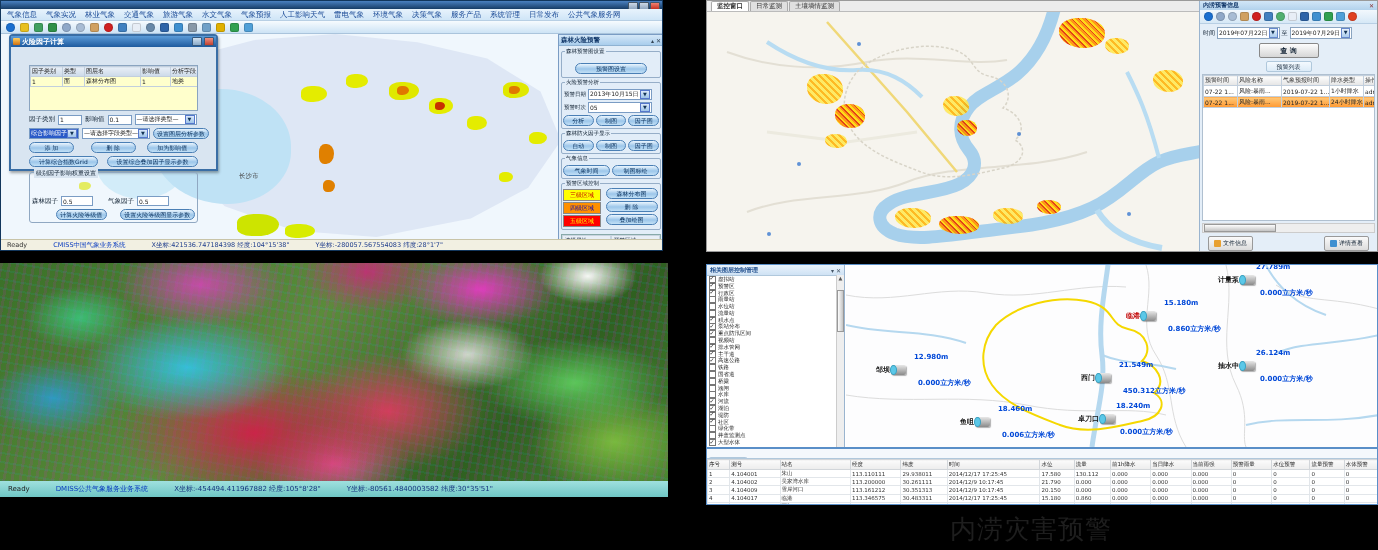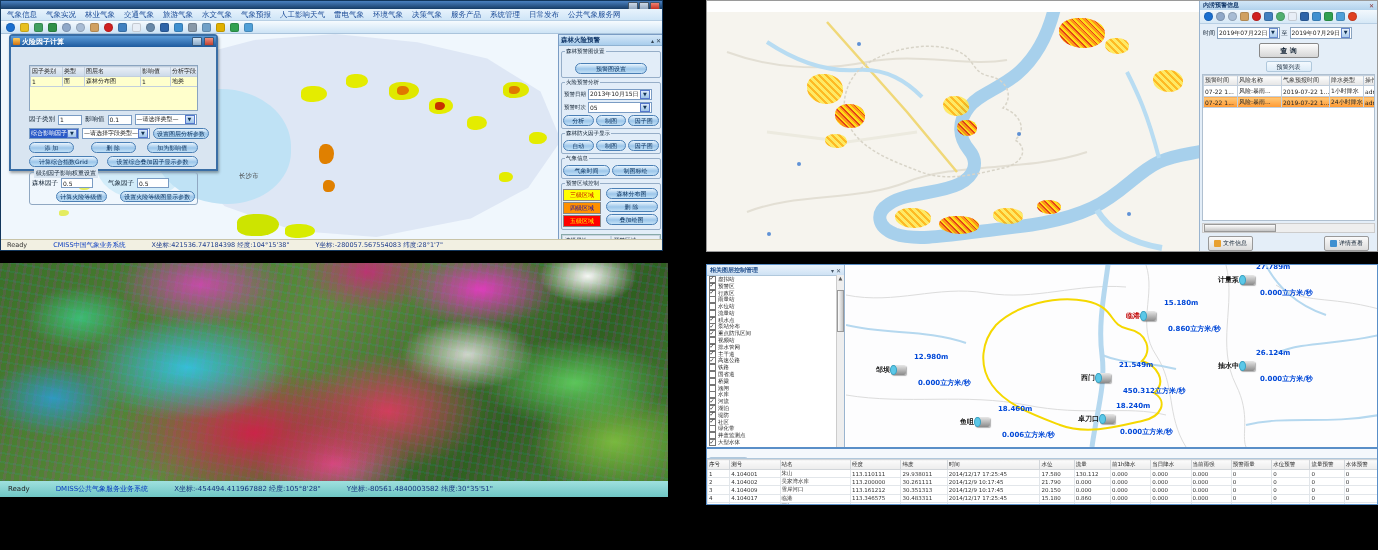--- a/index.html
+++ b/index.html
@@ -287,21 +287,21 @@
           <span class="pill" style="width:44px;">添  加</span>
           <span class="pill" style="width:44px;margin-left:14px;">删  除</span>
           <span class="pill" style="width:52px;margin-left:8px;">加为影响值</span>
         </div>
         <div class="dlg-row">
           <span class="pill" style="width:76px;">计算综合指数Grid</span>
           <span class="pill" style="width:104px;margin-left:6px;">设置综合叠加因子显示参数</span>
         </div>
         <div class="grp">
           <span class="grp-label">级别因子影响权重设置</span>
-          <div class="dlg-row" style="margin-top:0;">
+          <div class="dlg-row" style="margin-top:18px;">
             <span>森林因子</span>
             <span class="mini-input" style="width:28px;">0.5</span>
             <span style="margin-left:12px;">气象因子</span>
             <span class="mini-input" style="width:28px;">0.5</span>
           </div>
           <div class="dlg-row">
             <span class="pill" style="width:62px;margin-left:24px;">计算火险等级值</span>
             <span class="pill" style="width:98px;margin-left:10px;">设置火险等级图显示参数</span>
           </div>
         </div>
@@ -394,20 +394,25 @@
     <div class="sat-image"></div>
     <div class="sat-status">
       <span>Ready</span>
       <span class="sys">DMISS公共气象服务业务系统</span>
       <span class="coord">X坐标:-454494.411967882 经度:105°8'28"</span>
       <span class="coord">Y坐标:-80561.4840003582 纬度:30°35'51"</span>
     </div>
   </div>
 
   <div id="flood-window" class="win">
+    <div class="tabs" id="flood-tabs">
+        <div class="tab active">监控窗口</div>
+        <div class="tab">日常监测</div>
+        <div class="tab">土壤墒情监测</div>
+      </div>
     <div class="flood-map">
       <svg width="494" height="241" viewBox="0 0 494 241">
         <path d="M 20 40 C 60 55 110 60 160 50 C 210 40 260 55 300 48" stroke="#e3dfd4" stroke-width="2" fill="none"></path>
         <path d="M 40 200 C 90 180 150 190 200 170 C 250 150 320 160 380 140" stroke="#e3dfd4" stroke-width="2" fill="none"></path>
         <path d="M 120 10 L 200 100 L 250 160" stroke="#f0d878" stroke-width="2.5" fill="none"></path>
         <path d="M 60 120 L 140 130 L 210 120" stroke="#eceadf" stroke-width="3" fill="none"></path>
         <path d="M 348 -6 C 342 20 330 45 310 62 C 292 77 272 82 262 95 C 250 110 252 126 262 138 C 272 150 268 164 252 172 C 232 182 200 180 182 192 C 168 201 170 215 188 222 C 210 230 250 222 285 218 C 320 214 355 210 385 196 C 415 182 430 160 452 150 C 470 142 485 142 500 138" stroke="#a7d0ec" stroke-width="13" fill="none" stroke-linecap="round"></path>
         <path d="M 60 30 C 90 50 120 60 150 58 C 180 56 200 70 215 85" stroke="#b8dcf2" stroke-width="4" fill="none"></path>
         <path d="M 420 60 C 430 80 440 100 452 146" stroke="#b8dcf2" stroke-width="4" fill="none"></path>
         <path d="M 390 198 C 400 215 420 230 455 236" stroke="#b8dcf2" stroke-width="6" fill="none"></path>
@@ -833,13 +838,14 @@
                 <td>0</td>
                 <td>0</td>
                 <td>0</td>
               </tr>
             </tbody>
           </table>
       </div>
     </div>
   </div>
 
+  <div class="caption" style="left:950px;top:512px;font-size:26px;">内涝灾害预警</div>
 </div>
 
 </body></html>

